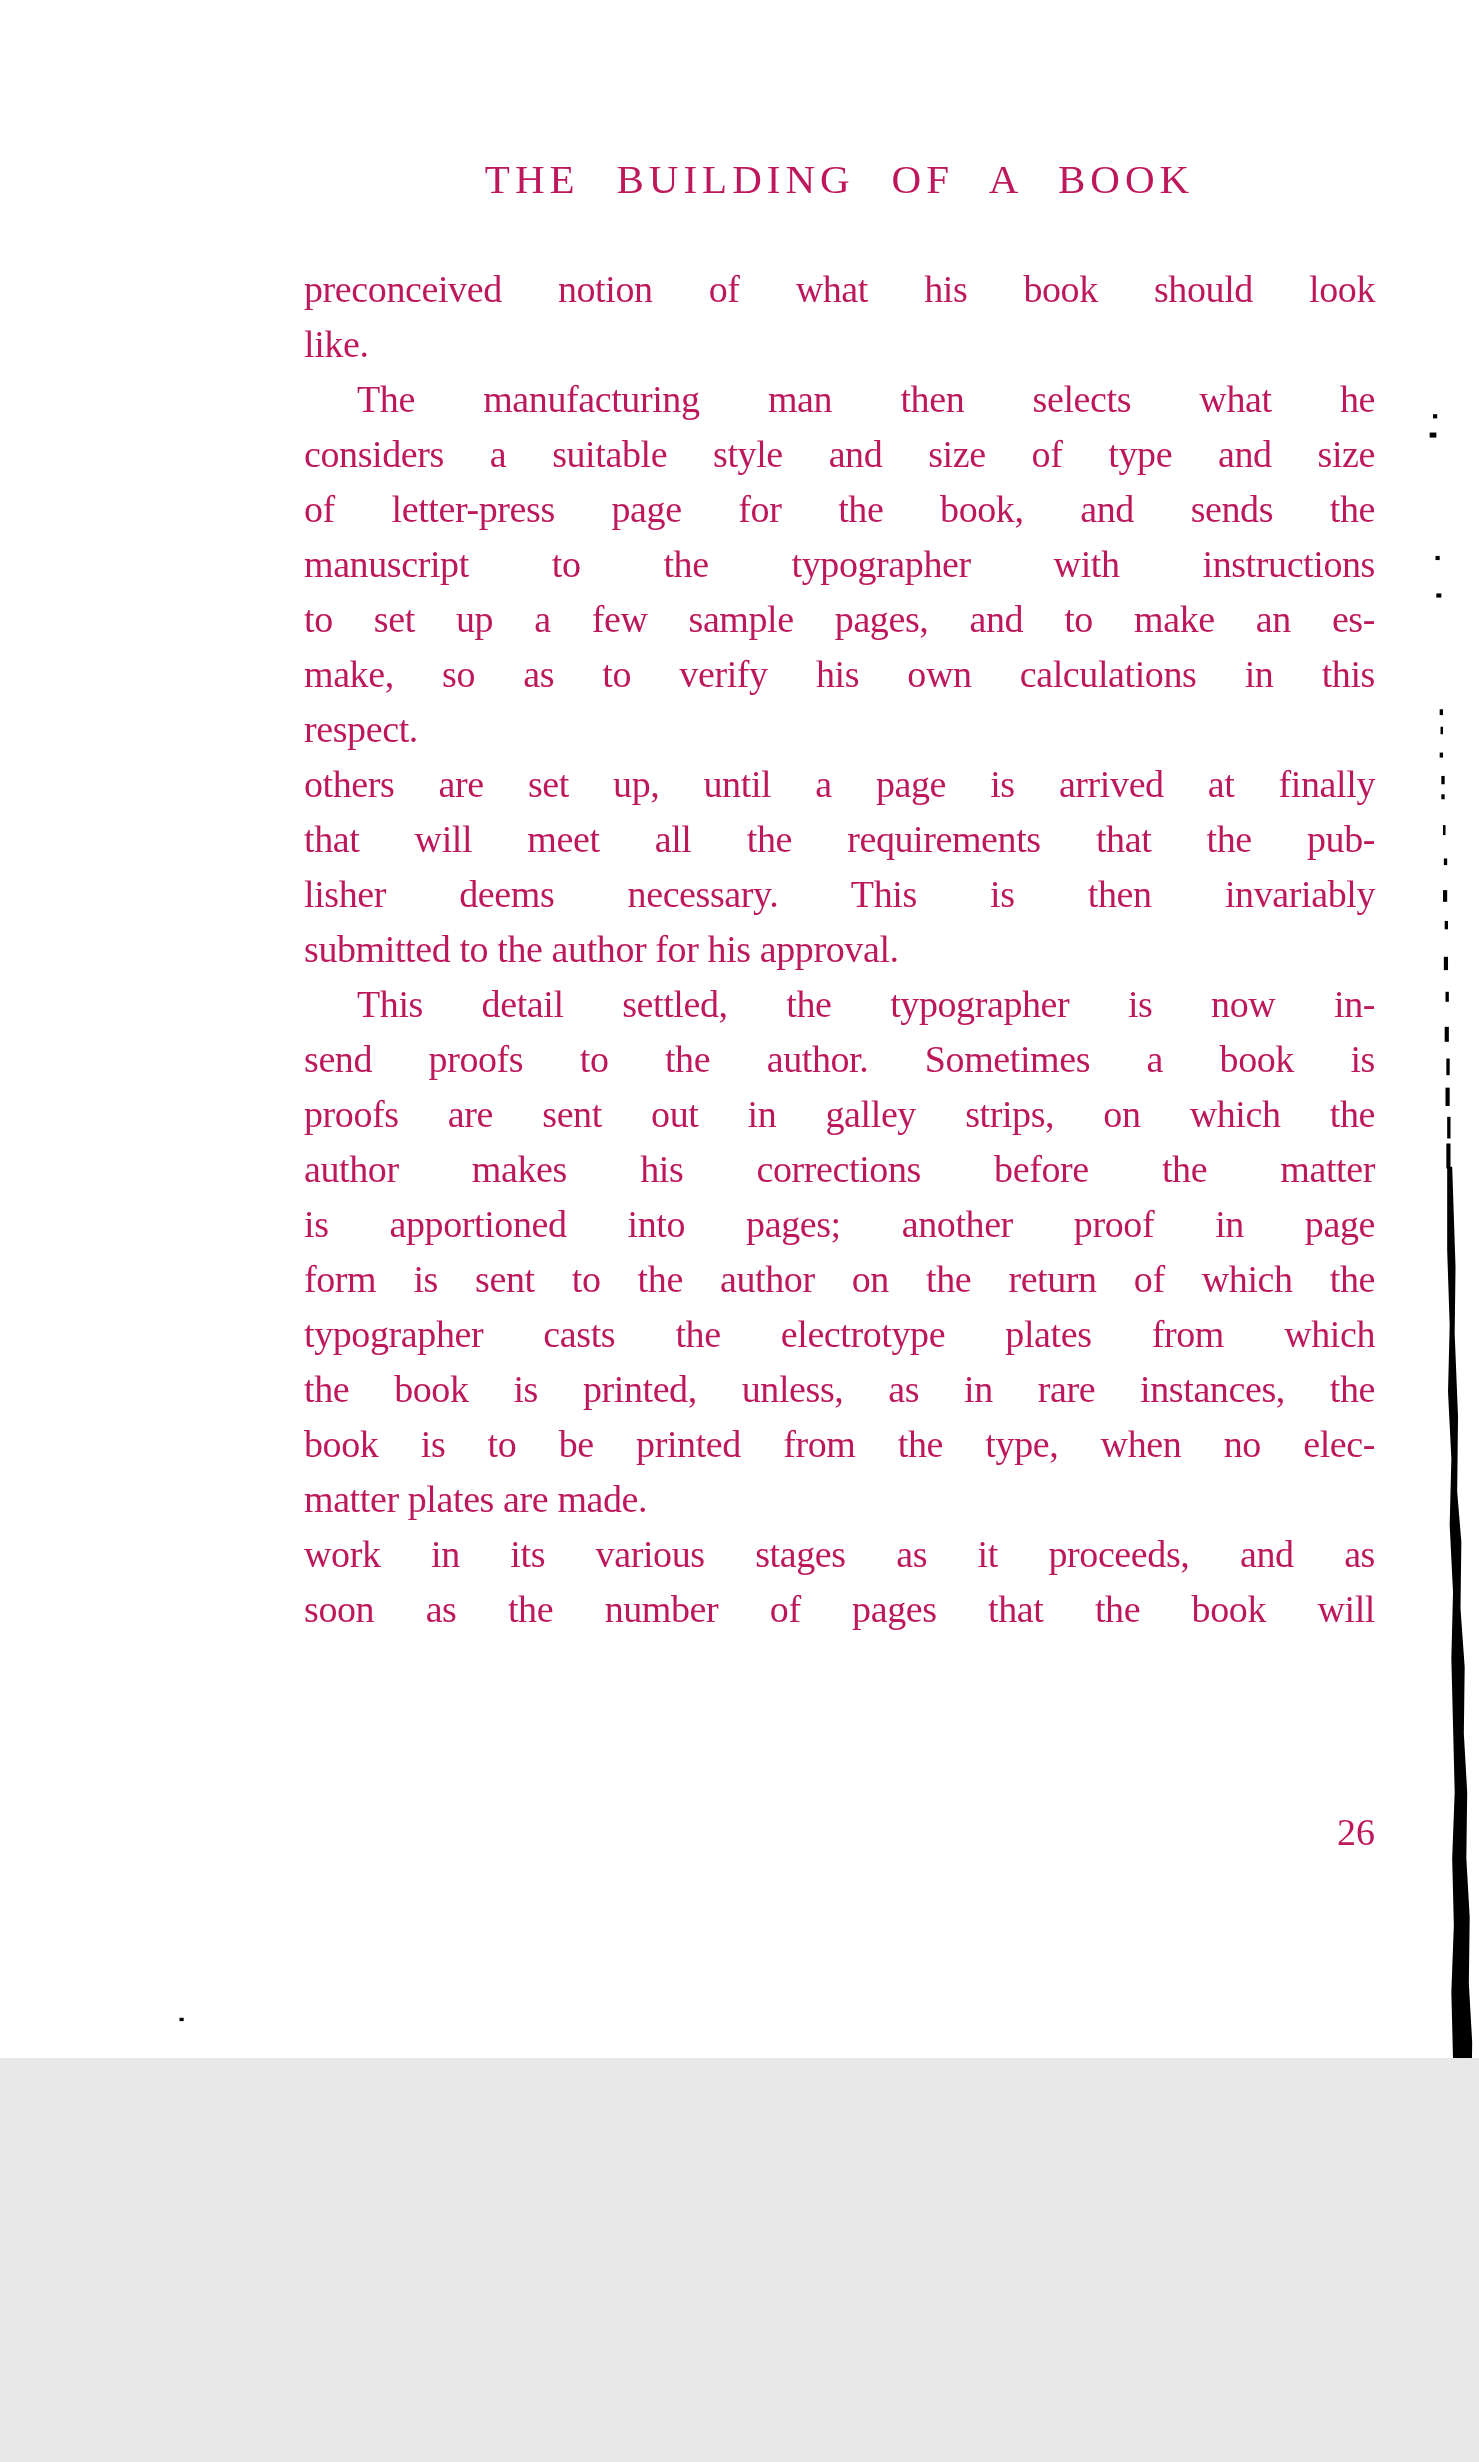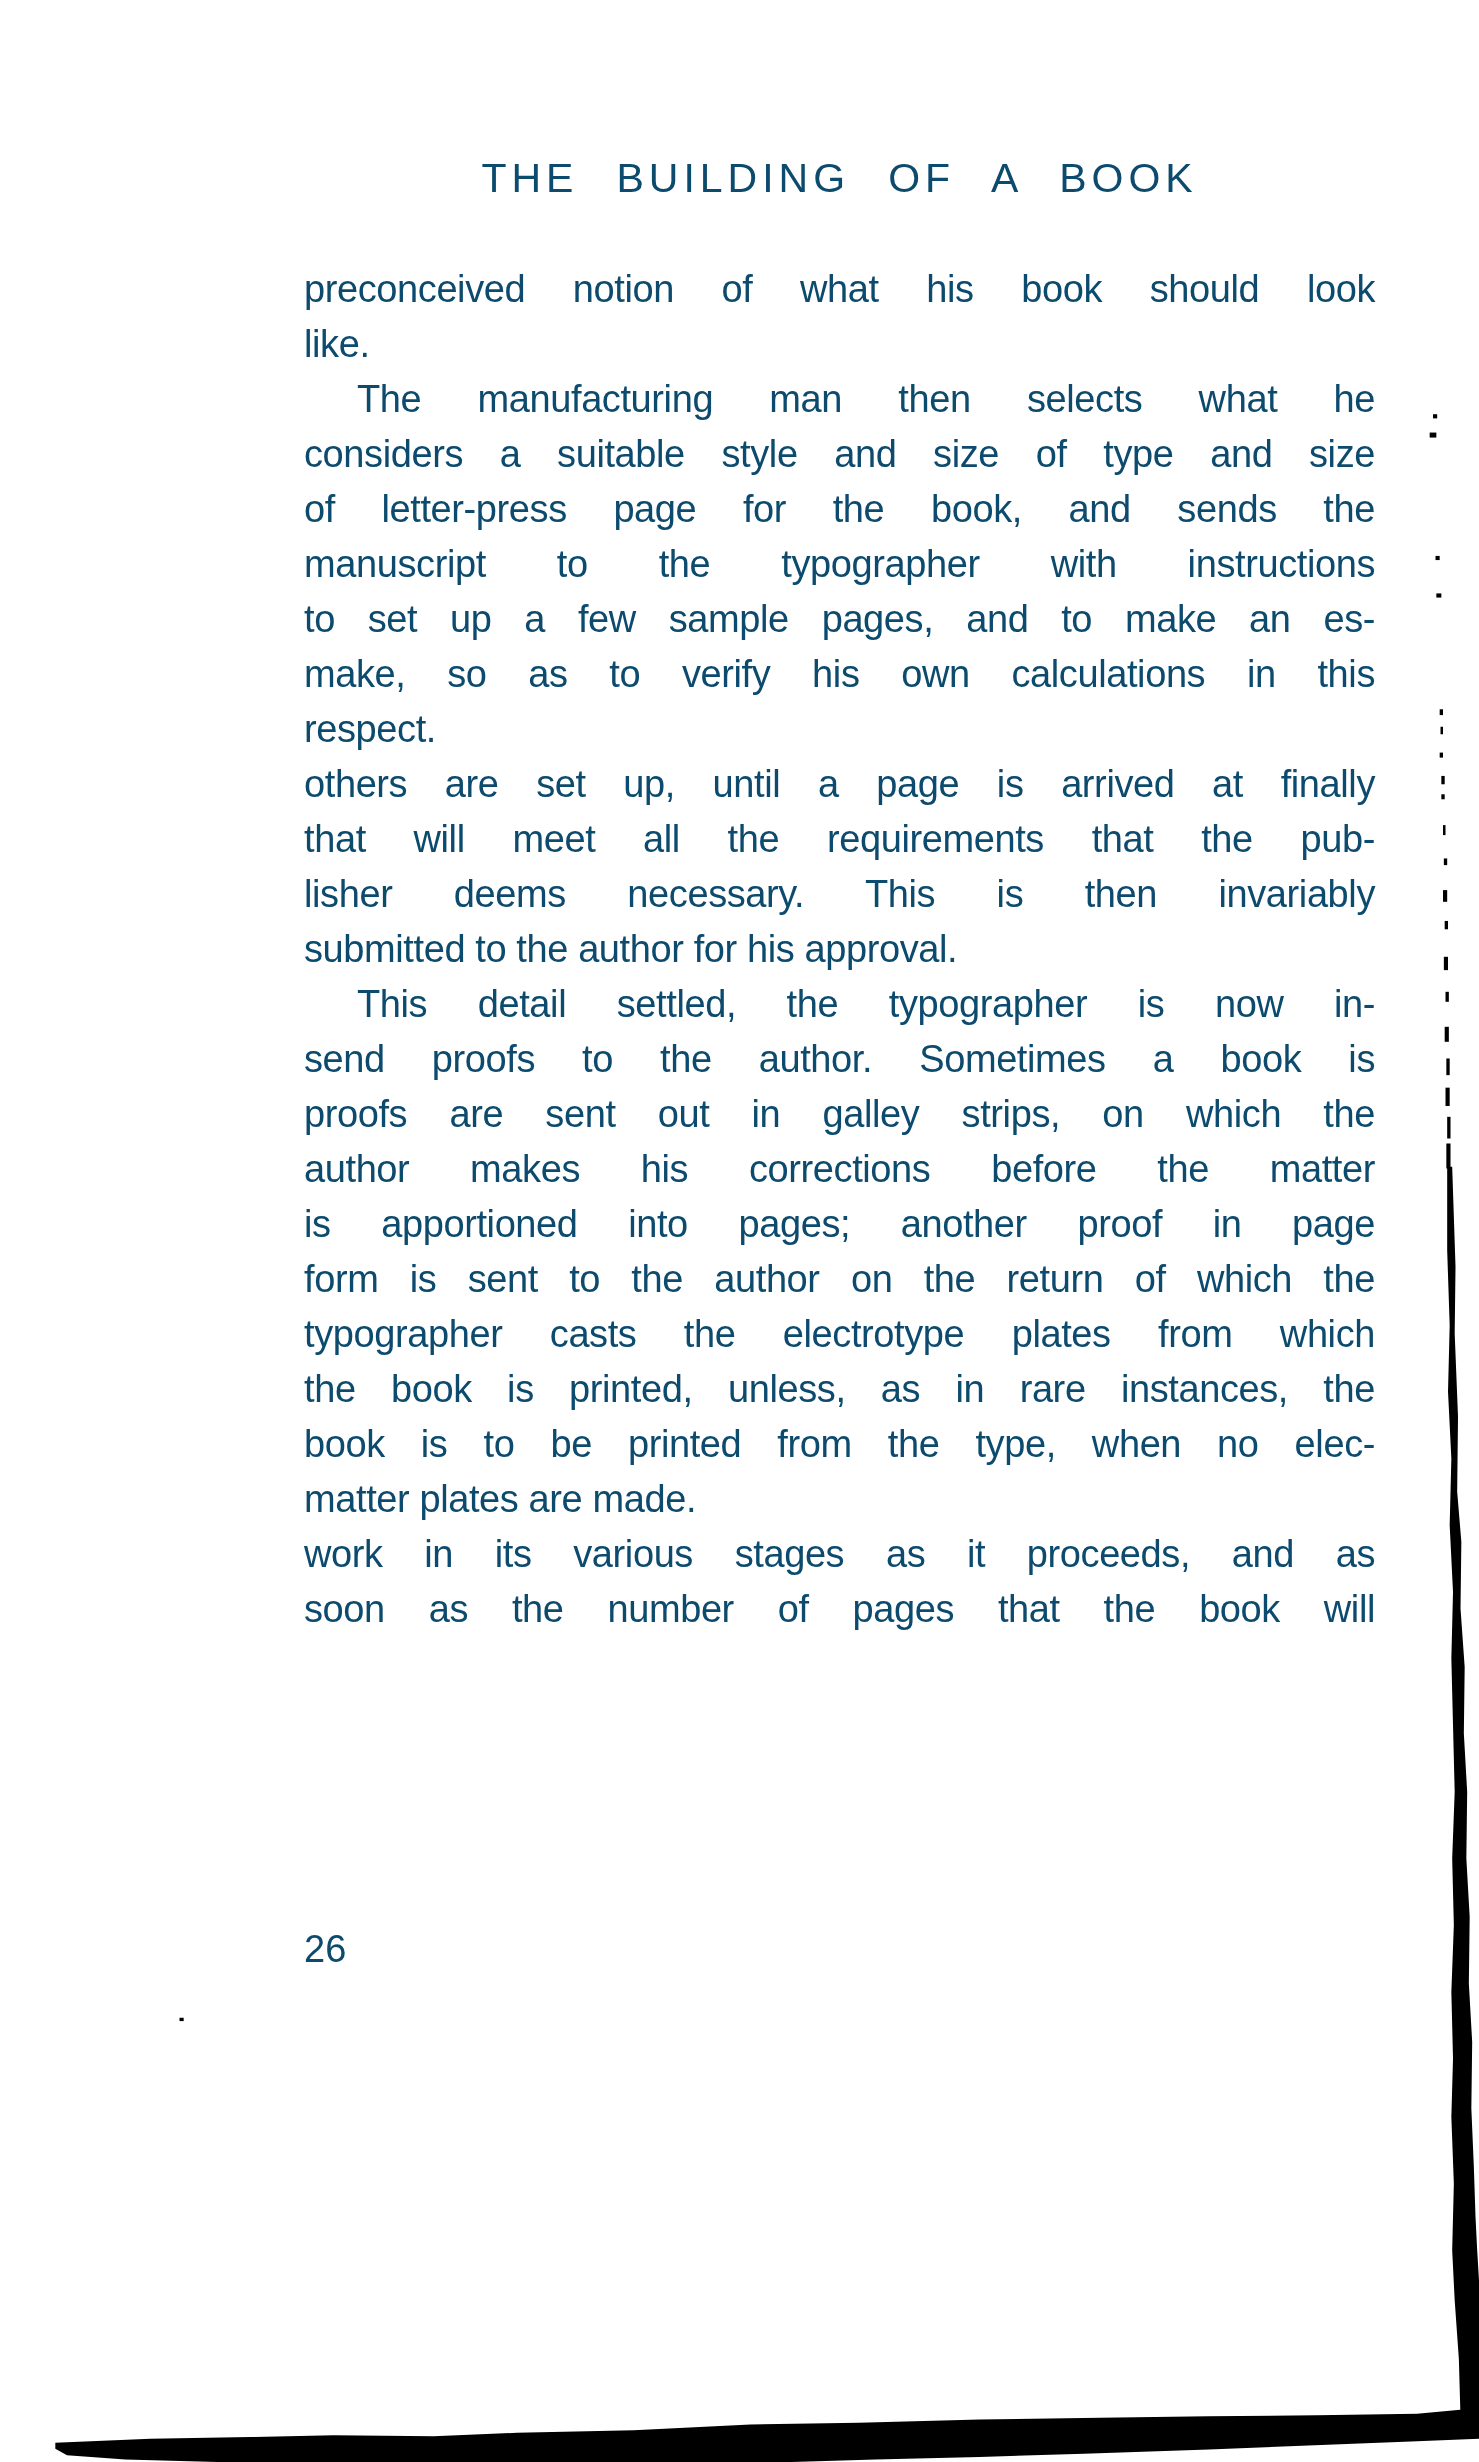--- a/index.html
+++ b/index.html
@@ -1,22 +1,22 @@
 <!DOCTYPE html>
 <html style="font-size:13.3px"><head>
 <meta charset="utf-8">
 <style>
   html,body{margin:0;padding:0;background:#e8e8e8;}
   .page{
     position:relative;
-    width:1480px;height:2462px;
+    width:1480px;height:2058px;
     background:#ffffff;
     overflow:hidden;
-    font-family:Liberation Sans, sans-serif;
-    color:#0c4a6e;
+    font-family:Liberation Serif, serif;
+    color:#be185d;
   }
   .running-head{
     position:absolute;
     left:304px;width:1071px;top:155px;
     text-align:center;
     font-size:41px;
     letter-spacing:5px;
     word-spacing:21.7px;
     white-space:nowrap;
     font-weight:normal;
@@ -35,22 +35,22 @@
     height:55px;
     white-space:nowrap;
   }
   .text-line.para-end{
     text-align-last:left;
     -moz-text-align-last:left;
   }
   .text-line.indent{ text-indent:53px; }
   .folio{
     position:absolute;
-    left:304px;width:1071px;top:1928px;
-    text-align:left;
+    left:304px;width:1071px;top:1810px;
+    text-align:right;
     font-size:38px;
   }
   .artifacts{
     position:absolute;left:0;top:0;width:1480px;height:2462px;
     pointer-events:none;
   }
 </style>
 </head>
 <body>
 

